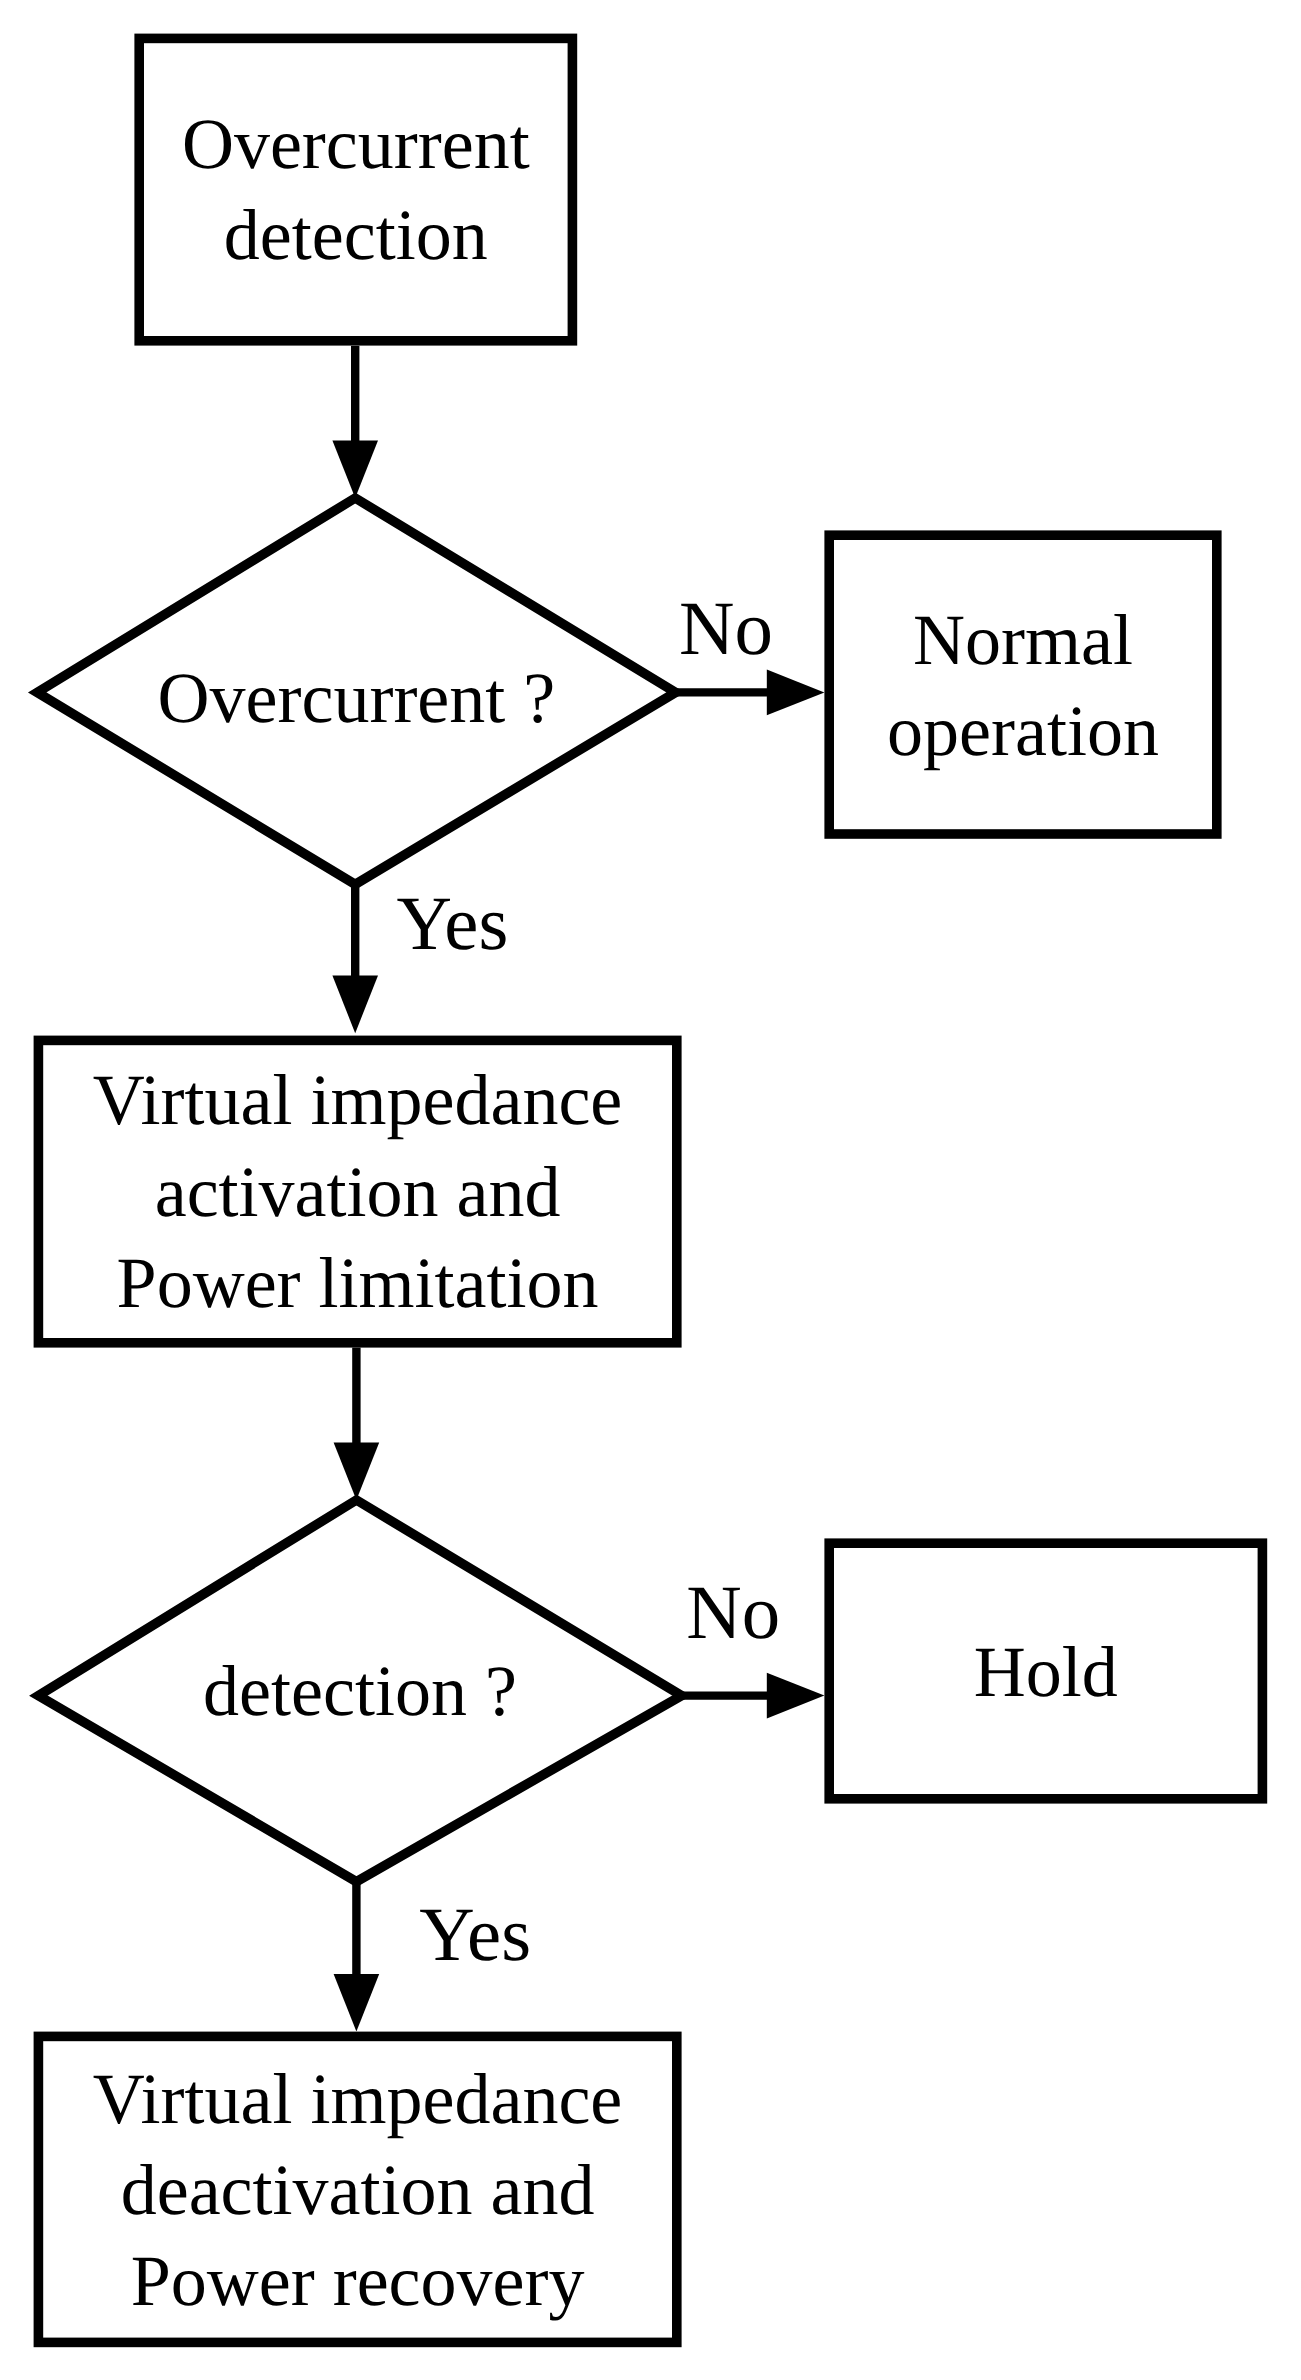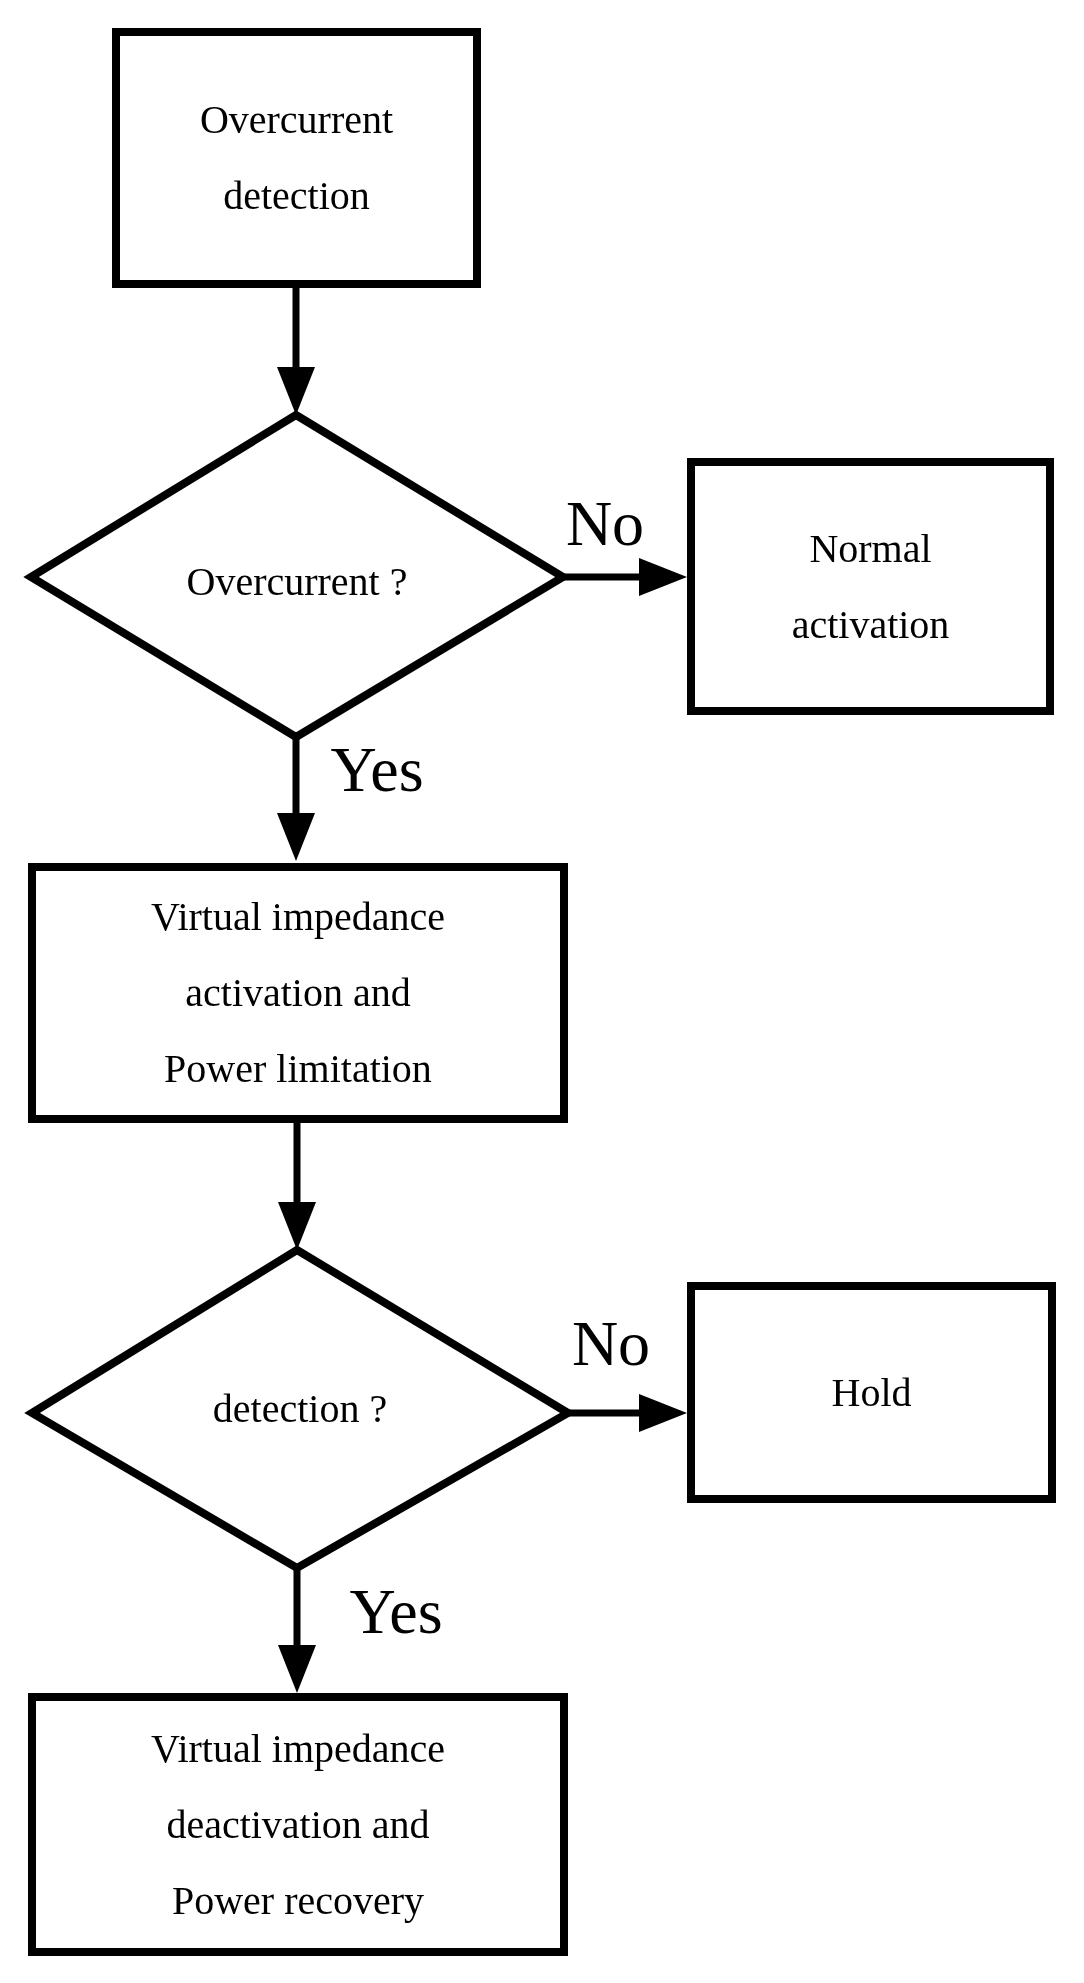--- a/index.html
+++ b/index.html
@@ -28,21 +28,21 @@
     box-sizing: border-box;
     border: 8px solid #000000;
     background: #ffffff;
     display: flex;
     flex-direction: column;
     align-items: center;
     justify-content: center;
     text-align: center;
   }
   .tl {
-    font-size: 40px;
+    font-size: 60px;
     line-height: 76px;
     white-space: nowrap;
   }
   .dlabel {
     position: absolute;
     display: flex;
     flex-direction: column;
     align-items: center;
     justify-content: center;
     text-align: center;
@@ -97,23 +97,23 @@
 
     <polygon points="296,415 563,577 296,737 31,577" fill="#ffffff" stroke="#000000" stroke-width="8"></polygon>
     <polygon points="297,1250 568,1413 297,1568 32,1413" fill="#ffffff" stroke="#000000" stroke-width="8"></polygon>
   </svg>
 
   <div class="box" style="left:112px; top:28px; width:369px; height:260px;">
     <div class="tl">Overcurrent</div>
     <div class="tl">detection</div>
   </div>
 
-  <div class="box" style="left:687px; top:442px; width:367px; height:257px;margin-top:16px;">
+  <div class="box" style="left:687px; top:442px; width:331px; height:257px;">
     <div class="tl">Normal</div>
-    <div class="tl">activation</div>
+    <div class="tl">operation</div>
   </div>
 
   <div class="box" style="left:28px; top:863px; width:540px; height:260px;">
     <div class="tl">Virtual impedance</div>
     <div class="tl">activation and</div>
     <div class="tl">Power limitation</div>
   </div>
 
   <div class="box" style="left:687px; top:1282px; width:369px; height:221px;">
     <div class="tl">Hold</div>

